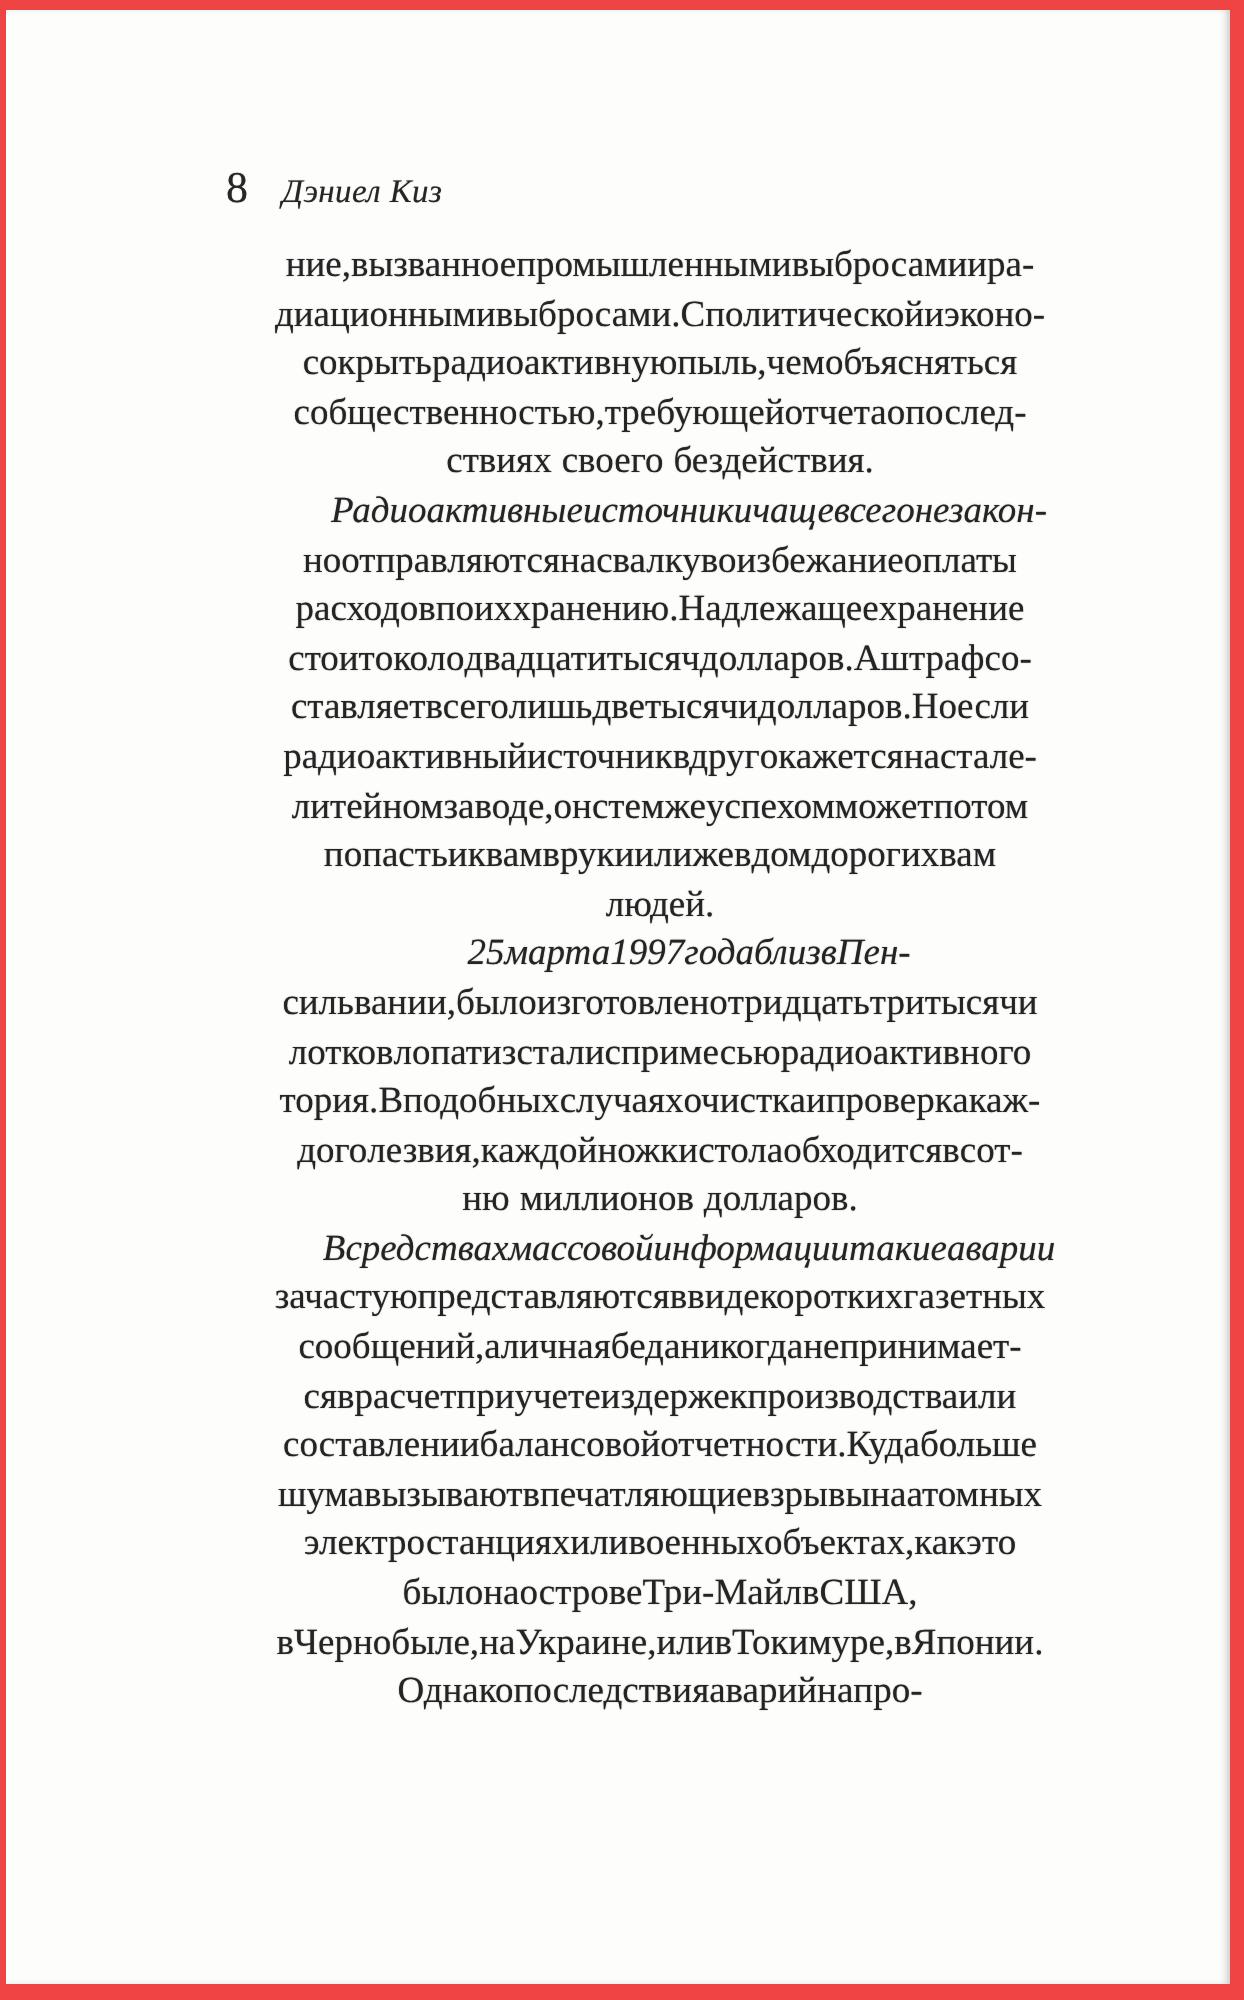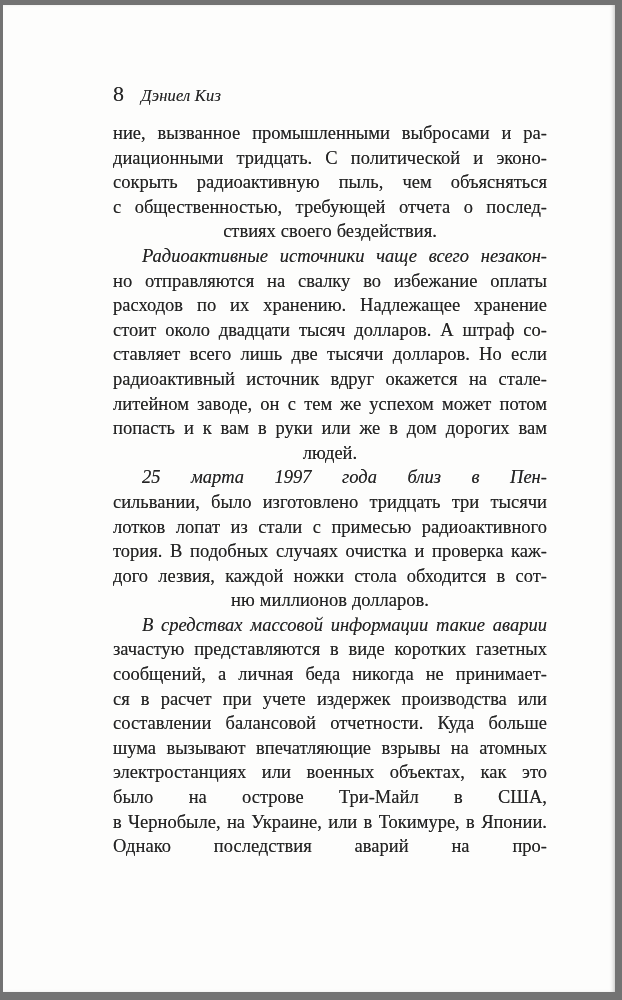--- a/index.html
+++ b/index.html
@@ -10,21 +10,21 @@
     width: 622px;
     height: 1000px;
     background: #141414;
     overflow: hidden;
     font-family: "Liberation Serif", "DejaVu Serif", serif;
   }
   .frame {
     position: relative;
     width: 622px;
     height: 1000px;
-    background: #737373;
+    background: #ef4444;
   }
   .page {
     position: absolute;
     left: 3px;
     top: 5px;
     width: 612px;
     height: 987px;
     background: #fdfdfc;
     box-shadow: inset -3px 0 4px -2px rgba(0,0,0,0.25);
   }
@@ -55,21 +55,21 @@
     position: absolute;
     top: 116px;
     left: 110px;
     width: 434px;
     color: #242424;
     font-size: 18.5px;
     text-shadow: 0 0 0.6px rgba(36,36,36,0.6);
   }
   .line {
     display: flex;
-    justify-content: space-between;
+    justify-content: center;
     align-items: baseline;
     height: 24.6px;
     line-height: 24.6px;
     white-space: pre;
     overflow: visible;
   }
   .line.last {
     justify-content: center;
     gap: 0.27em;
   }
@@ -84,21 +84,21 @@
 </head>
 <body>
 
 <div class="frame">
   <div class="page">
     <div class="header">
       <span class="pagenum">8</span><span class="author">Дэниел Киз</span>
     </div>
     <div class="textblock">
         <div class="line"><span class="word">ние,</span><span class="word">вызванное</span><span class="word">промышленными</span><span class="word">выбросами</span><span class="word">и</span><span class="word">ра-</span></div>
-        <div class="line"><span class="word">диационными</span><span class="word">тридцать.</span><span class="word">С</span><span class="word">политической</span><span class="word">и</span><span class="word">эконо-</span></div>
+        <div class="line"><span class="word">диационными</span><span class="word">выбросами.</span><span class="word">С</span><span class="word">политической</span><span class="word">и</span><span class="word">эконо-</span></div>
         <div class="line"><span class="word">сокрыть</span><span class="word">радиоактивную</span><span class="word">пыль,</span><span class="word">чем</span><span class="word">объясняться</span></div>
         <div class="line"><span class="word">с</span><span class="word">общественностью,</span><span class="word">требующей</span><span class="word">отчета</span><span class="word">о</span><span class="word">послед-</span></div>
         <div class="line last"><span class="word">ствиях</span><span class="word">своего</span><span class="word">бездействия.</span></div>
         <div class="line indent"><span class="word">Радиоактивные</span><span class="word">источники</span><span class="word">чаще</span><span class="word">всего</span><span class="word">незакон-</span></div>
         <div class="line"><span class="word">но</span><span class="word">отправляются</span><span class="word">на</span><span class="word">свалку</span><span class="word">во</span><span class="word">избежание</span><span class="word">оплаты</span></div>
         <div class="line"><span class="word">расходов</span><span class="word">по</span><span class="word">их</span><span class="word">хранению.</span><span class="word">Надлежащее</span><span class="word">хранение</span></div>
         <div class="line"><span class="word">стоит</span><span class="word">около</span><span class="word">двадцати</span><span class="word">тысяч</span><span class="word">долларов.</span><span class="word">А</span><span class="word">штраф</span><span class="word">со-</span></div>
         <div class="line"><span class="word">ставляет</span><span class="word">всего</span><span class="word">лишь</span><span class="word">две</span><span class="word">тысячи</span><span class="word">долларов.</span><span class="word">Но</span><span class="word">если</span></div>
         <div class="line"><span class="word">радиоактивный</span><span class="word">источник</span><span class="word">вдруг</span><span class="word">окажется</span><span class="word">на</span><span class="word">стале-</span></div>
         <div class="line"><span class="word">литейном</span><span class="word">заводе,</span><span class="word">он</span><span class="word">с</span><span class="word">тем</span><span class="word">же</span><span class="word">успехом</span><span class="word">может</span><span class="word">потом</span></div>

